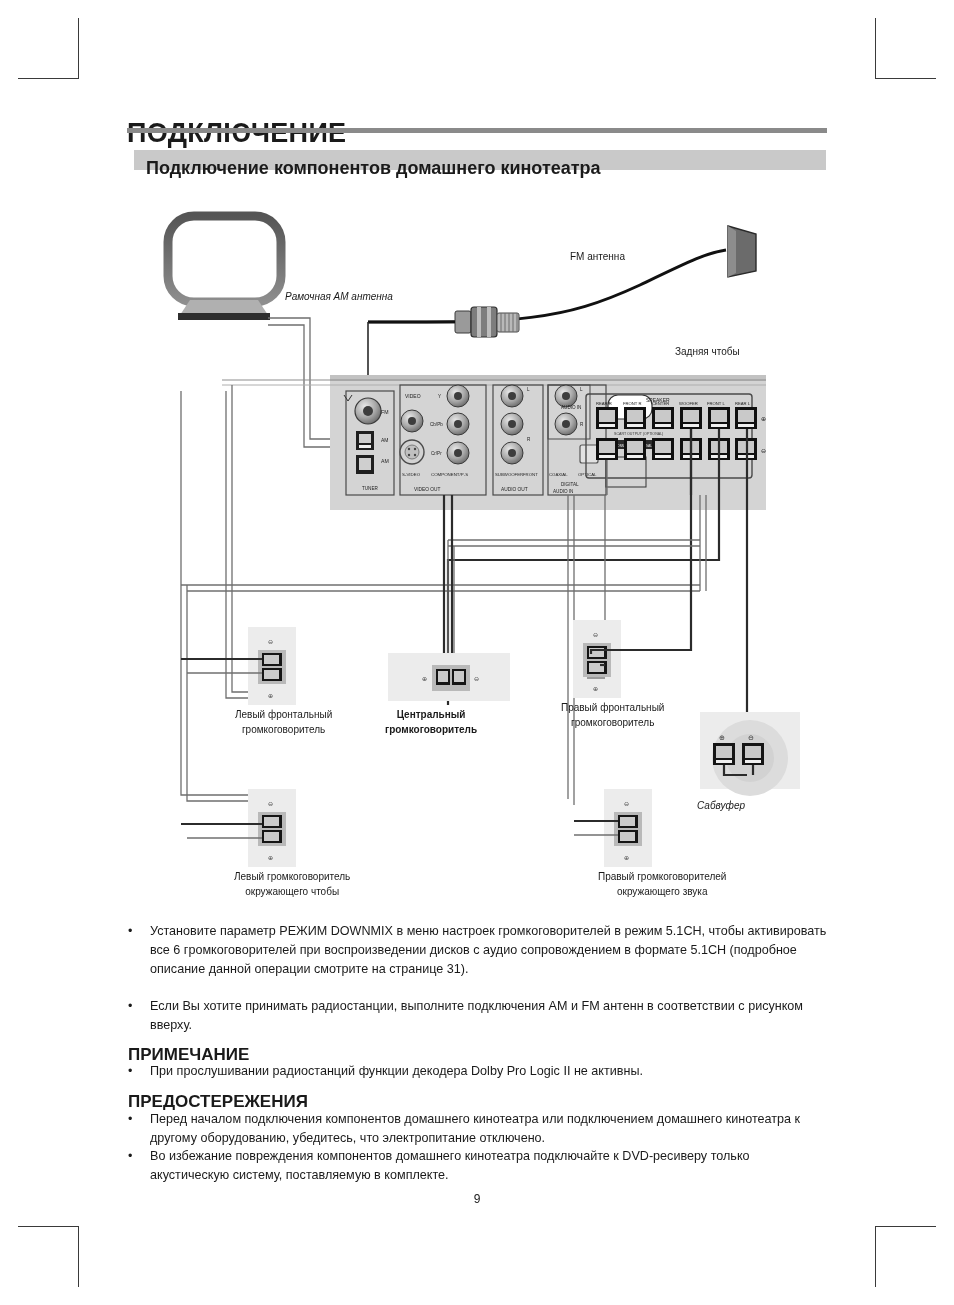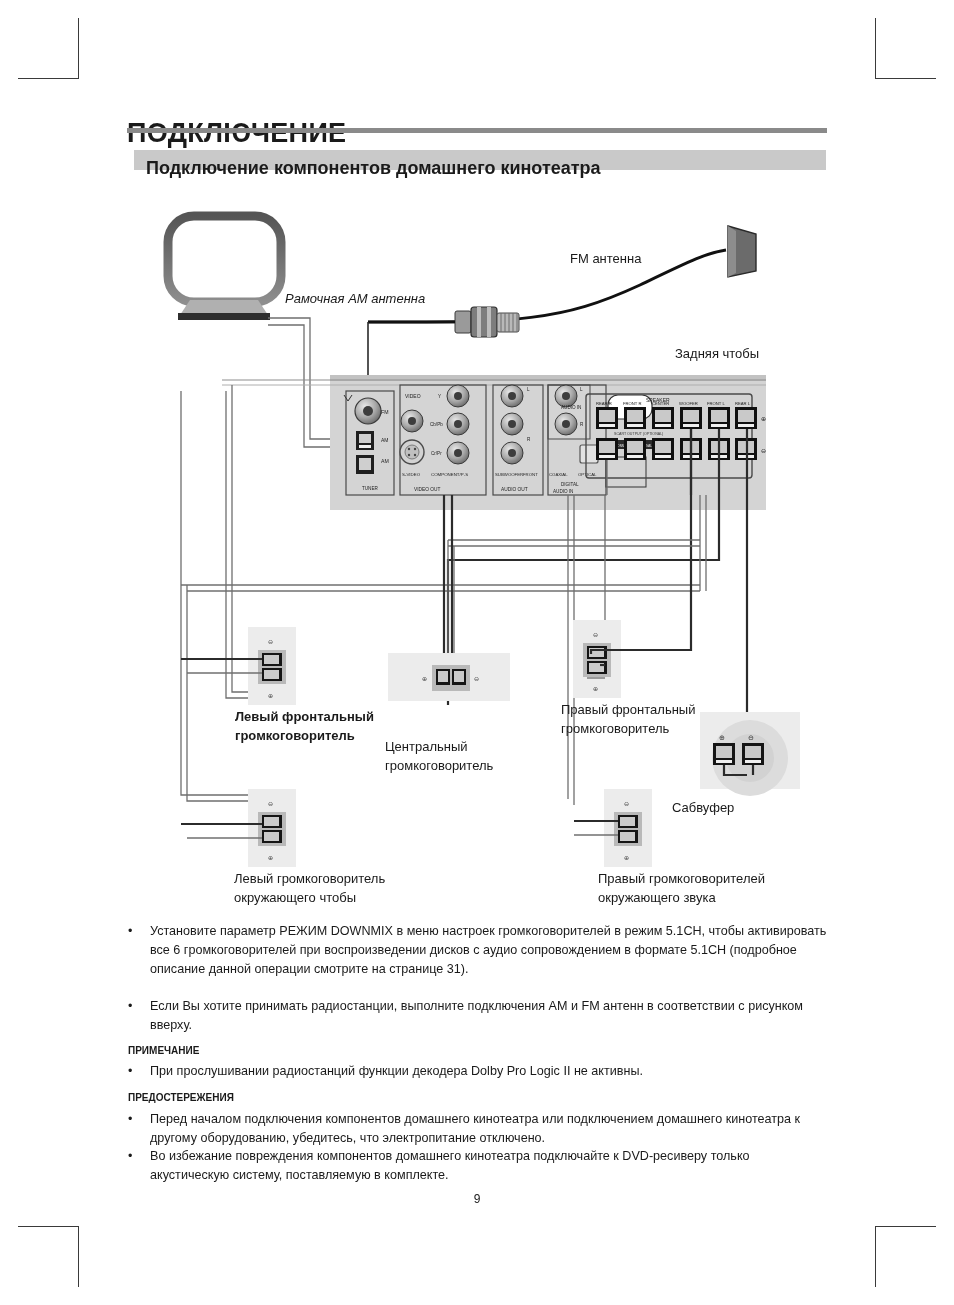--- a/index.html
+++ b/index.html
@@ -16,27 +16,27 @@
   
   #page-title{position:absolute;left:127px;top:92px;font-size:27px;font-weight:bold;
               letter-spacing:.3px;margin-top:26px;}
   #title-rule{position:absolute;left:127px;top:128px;width:700px;height:5px;background:#8a8a8a;}
   #section-bar{position:absolute;left:134px;top:150px;width:692px;height:20px;background:#c9c9c9;}
   #section-bar span{position:absolute;left:12px;top:8px;font-size:18px;font-weight:bold;}
 
   
   #diagram{position:absolute;left:0;top:195px;width:954px;height:710px;}
   #diagram svg{position:absolute;left:0;top:0;}
-  .dlabel{position:absolute;font-size:13px;white-space:pre;line-height:1.45;}
+  .dlabel{position:absolute;font-size:10px;white-space:pre;line-height:1.45;text-align:center;}
 
   
   .bullet{position:absolute;font-size:12.6px;line-height:1.52;}
   .bullet .dot{position:absolute;left:0;top:0;}
   .bullet .txt{display:block;margin-left:22px;}
-  .heading{position:absolute;font-size:10px;font-weight:bold;}
+  .heading{position:absolute;font-size:17px;font-weight:bold;}
   #page-number{position:absolute;left:0;right:0;top:1192px;text-align:center;font-size:12px;}
 </style>
 </head>
 <body>
 
 <div class="crop tl"></div>
 <div class="crop tr"></div>
 <div class="crop bl"></div>
 <div class="crop br"></div>
 
@@ -379,27 +379,27 @@
       <path d="M691 455 L591 455 L591 459"></path>
       <path d="M747 580 L724 580 L724 570"></path>
       <path d="M724 570 L753 570 L753 563" opacity="0"></path>
       <path d="M753 580 L753 570"></path>
     </g>
   </svg>
 
   <div class="dlabel" style="left:285px;top:95px;font-style:italic;">Рамочная AM антенна</div>
   <div class="dlabel" style="left:570px;top:55px;">FM антенна</div>
   <div class="dlabel" style="left:675px;top:150px;">Задняя чтобы</div>
-  <div class="dlabel" style="left:235px;top:513px;font-weight:bold;">Левый фронтальный
+  <div class="dlabel" style="left:235px;top:513px;">Левый фронтальный
 громкоговоритель</div>
-  <div class="dlabel" style="left:385px;top:543px;">Центральный
+  <div class="dlabel" style="left:385px;top:513px;font-weight:bold;">Центральный
 громкоговоритель</div>
   <div class="dlabel" style="left:561px;top:506px;">Правый фронтальный
 громкоговоритель</div>
-  <div class="dlabel" style="left:672px;top:604px;">Сабвуфер</div>
+  <div class="dlabel" style="left:697px;top:604px;font-style:italic;">Сабвуфер</div>
   <div class="dlabel" style="left:234px;top:675px;">Левый громкоговоритель
 окружающего чтобы</div>
   <div class="dlabel" style="left:598px;top:675px;">Правый громкоговорителей
 окружающего звука</div>
 </div>
 
 <div class="bullet" style="left:128px;top:922px;width:700px;">
   <span class="dot">•</span>
   <span class="txt">Установите параметр РЕЖИМ DOWNMIX в меню настроек громкоговорителей в режим 5.1CH, чтобы активировать все 6 громкоговорителей при воспроизведении дисков с аудио сопровождением в формате 5.1CH (подробное описание данной операции смотрите на странице 31).</span>
 </div>

